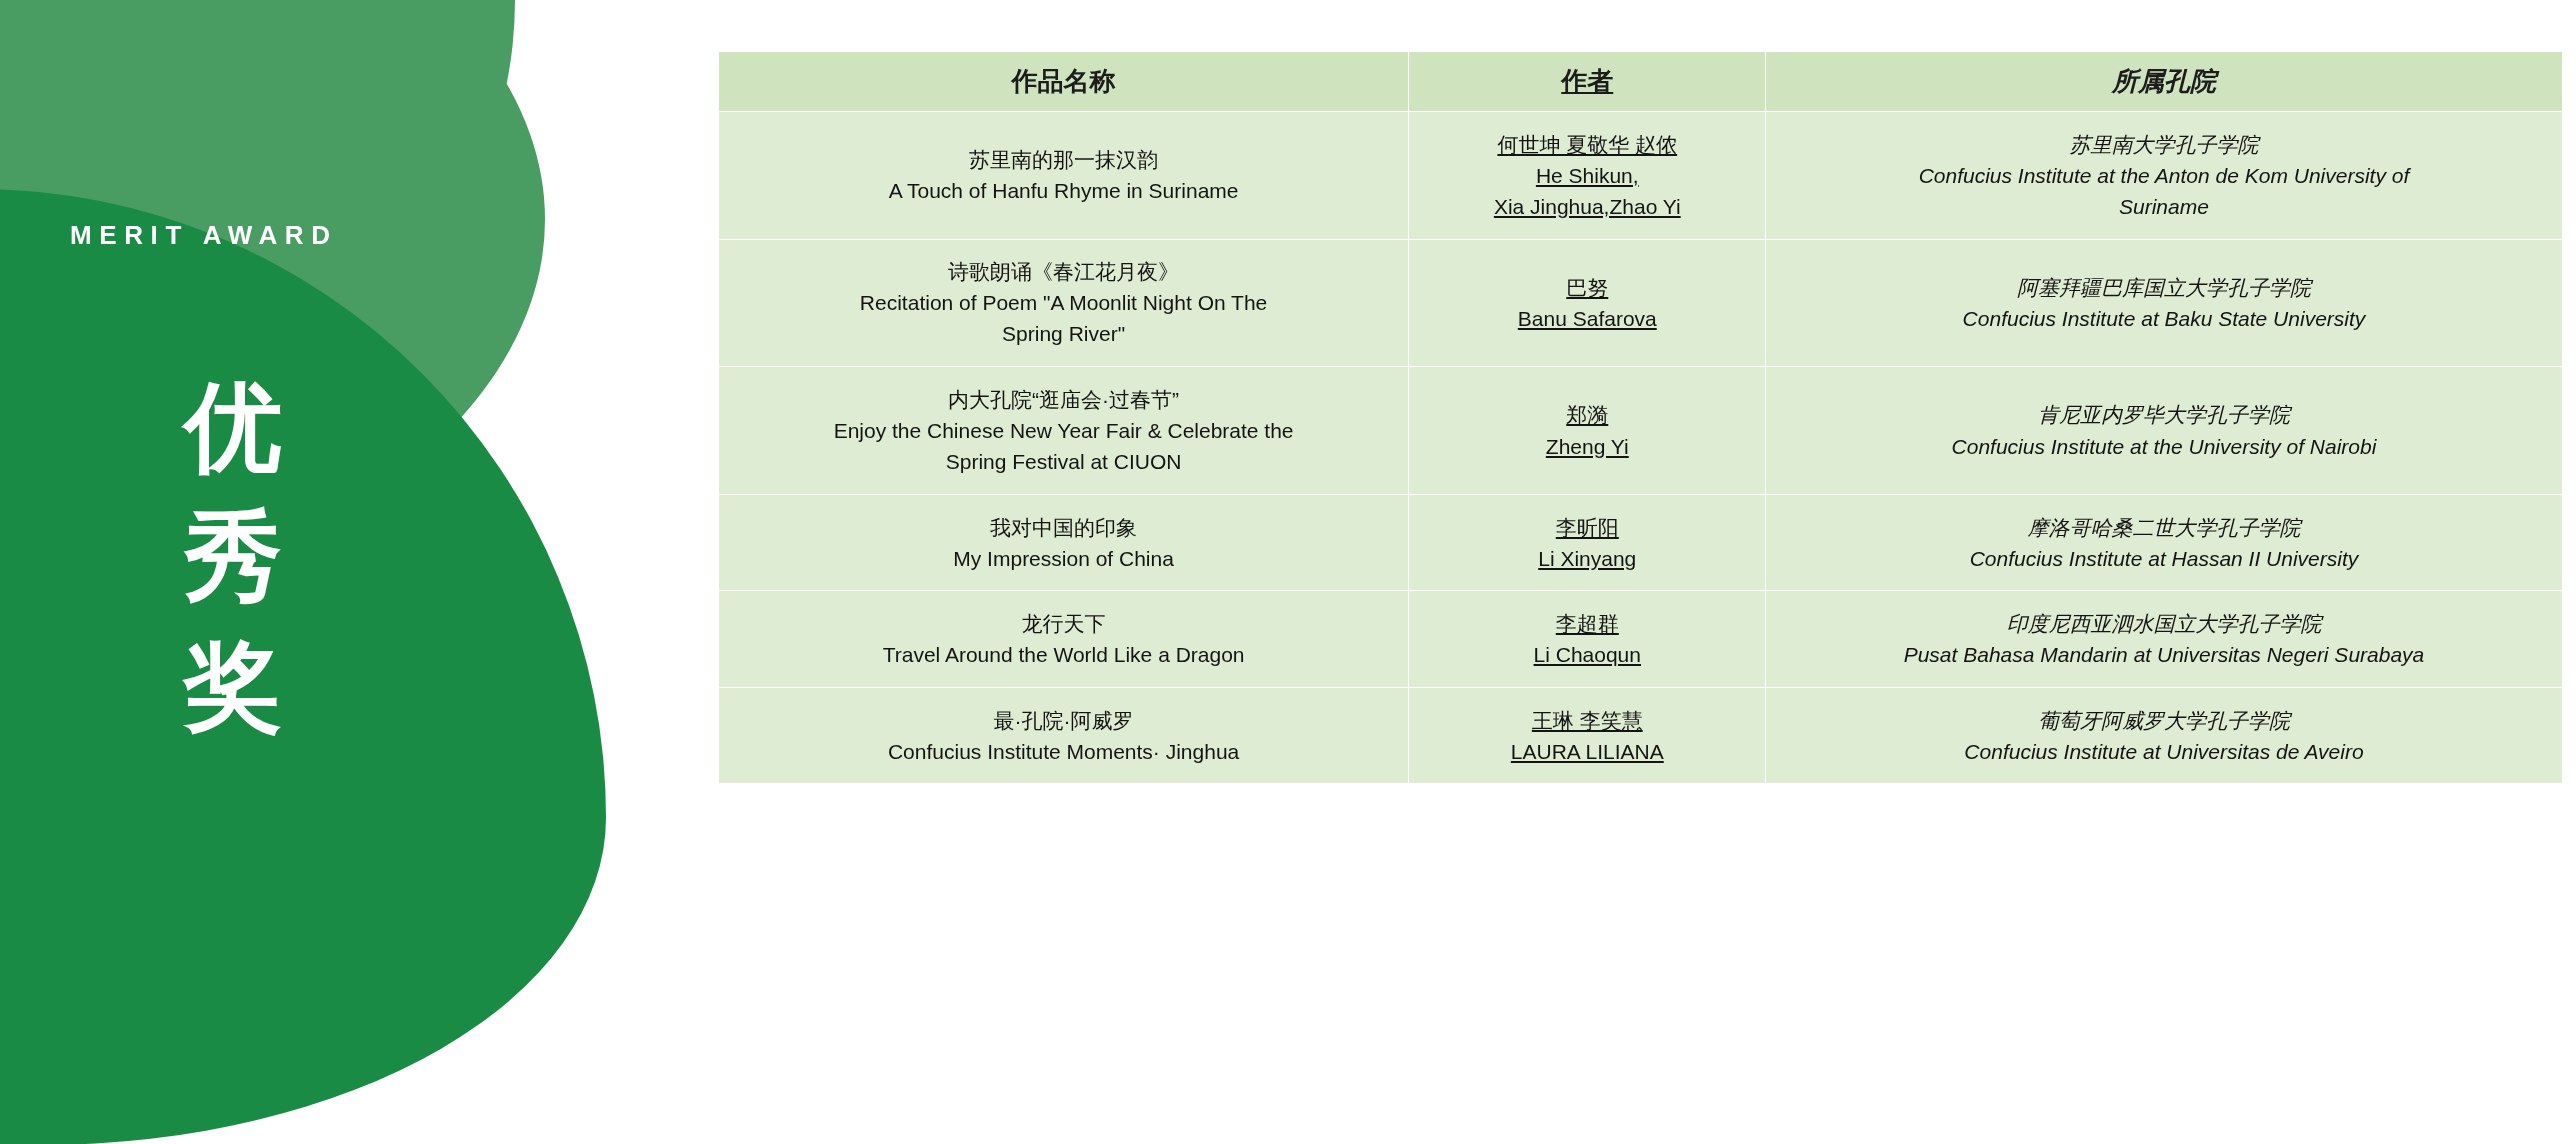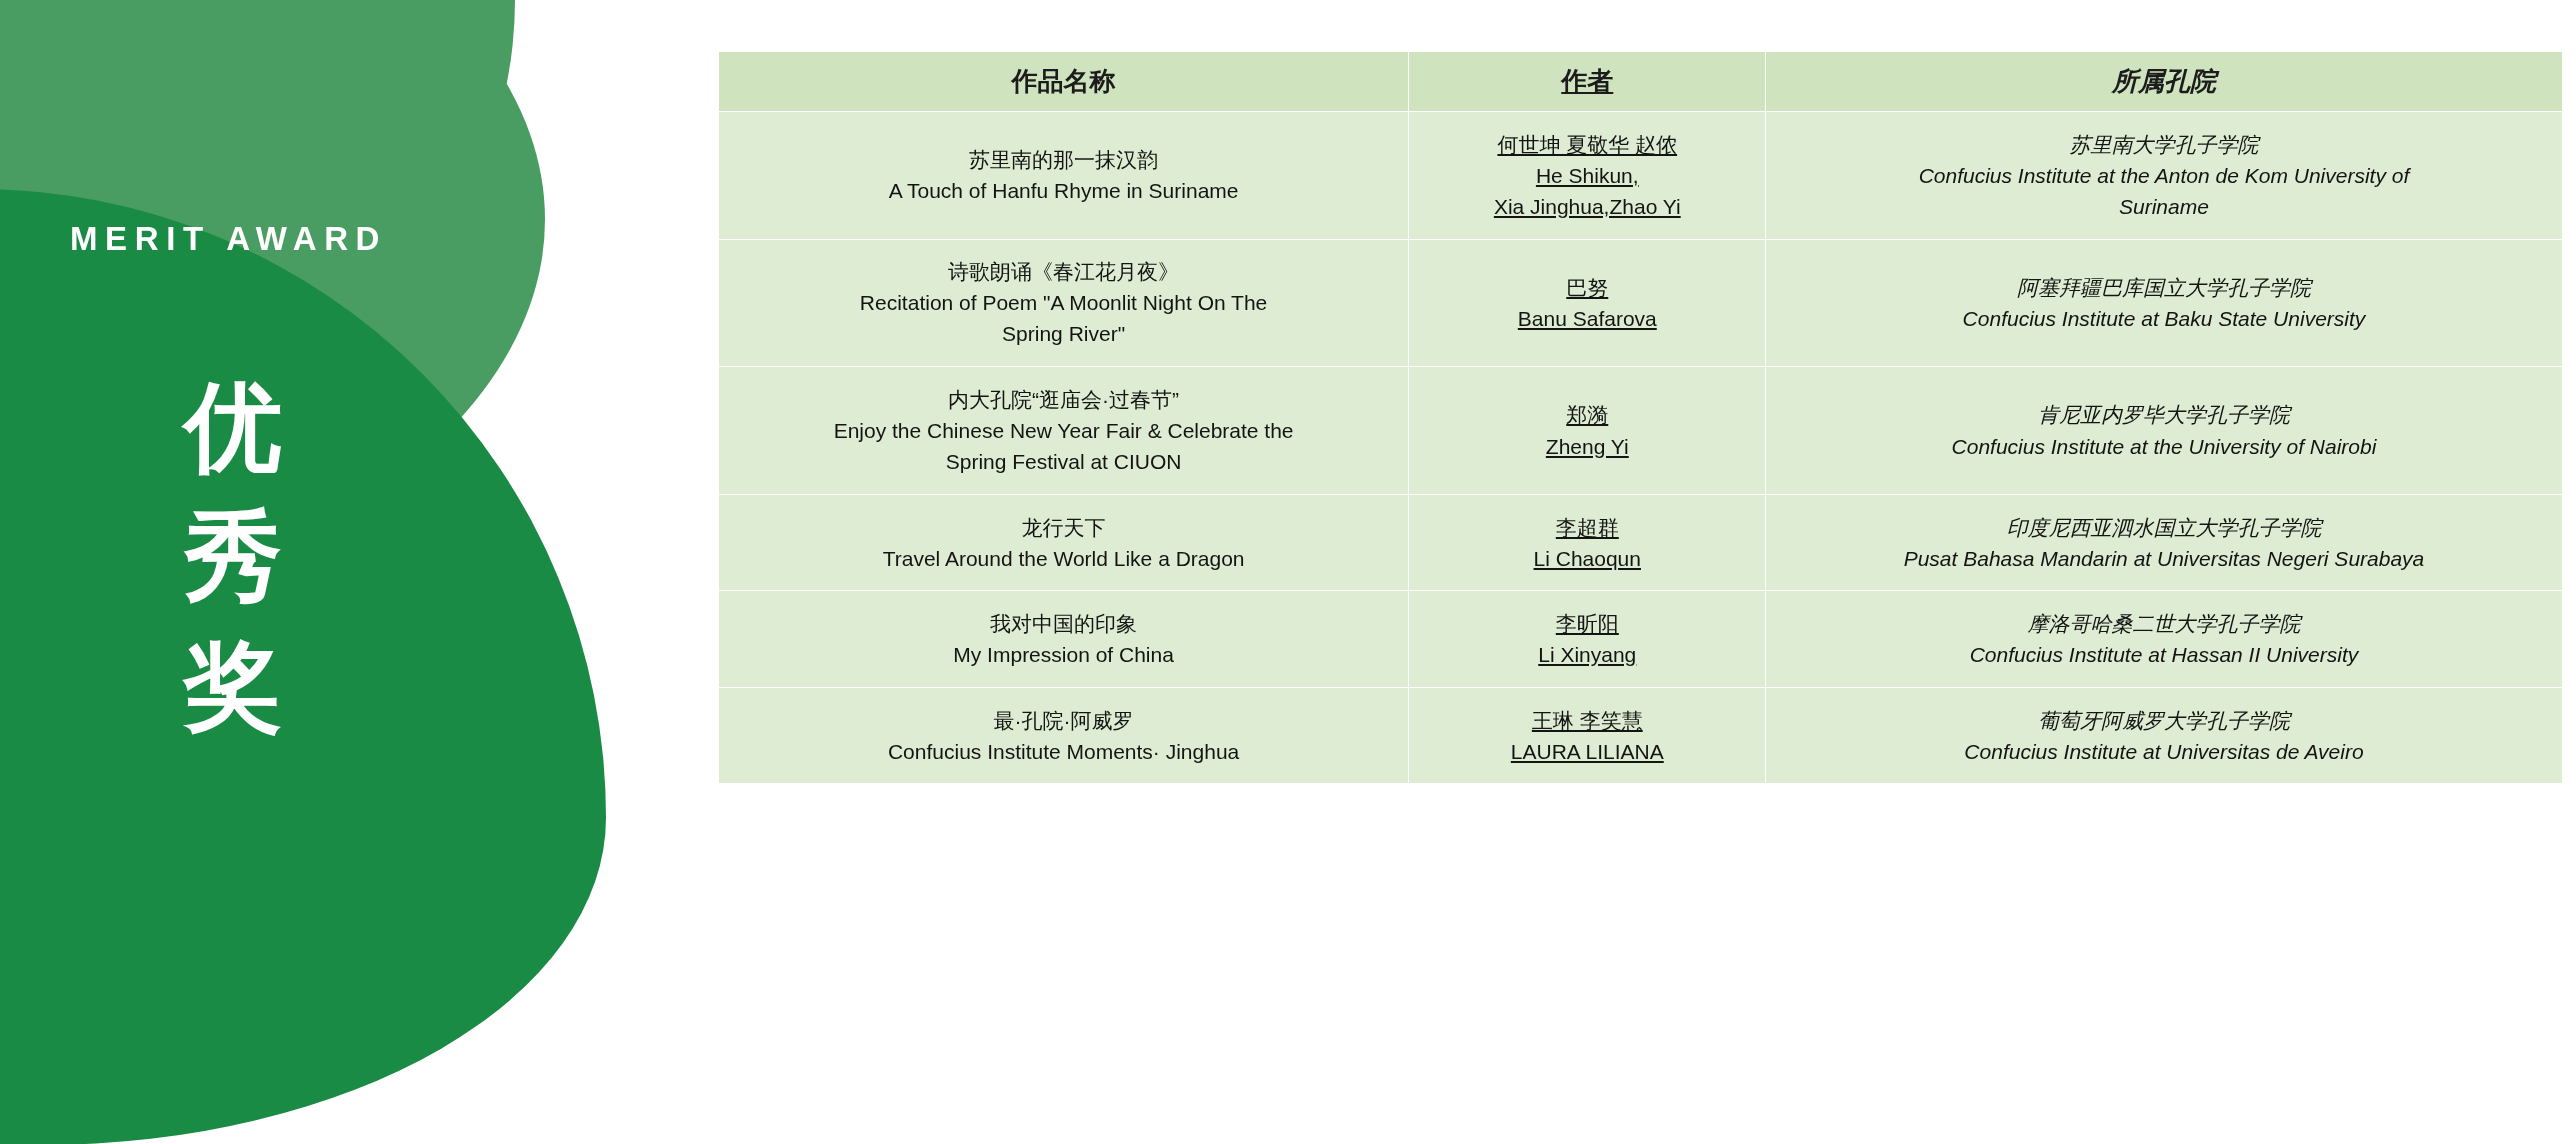--- a/index.html
+++ b/index.html
@@ -50,21 +50,21 @@
     height: 956px;
     background: #1a8b44;
     border-top-right-radius: 757px 757px;
     border-bottom-right-radius: 681px 394px;
   }
   .merit-label {
     position: absolute;
     left: 70px;
     top: 220px;
     color: #ffffff;
-    font-size: 33px;
+    font-size: 26px;
     font-weight: bold;
     letter-spacing: 7.6px;
     z-index: 5;
   }
   .merit-cn {
     position: absolute;
     left: 174px;
     top: 363px;
     color: #ffffff;
     font-size: 98px;
@@ -180,44 +180,44 @@
             <span class="cell-line">郑漪</span>
             <span class="cell-line">Zheng Yi</span>
           </td>
           <td class="col-inst">
             <span class="cell-line">肯尼亚内罗毕大学孔子学院</span>
             <span class="cell-line">Confucius Institute at the University of Nairobi</span>
           </td>
         </tr>
         <tr>
           <td class="col-work">
+            <span class="cell-line">我对中国的印象</span>
+            <span class="cell-line">My Impression of China</span>
+          </td>
+          <td class="col-auth">
+            <span class="cell-line">李昕阳</span>
+            <span class="cell-line">Li Xinyang</span>
+          </td>
+          <td class="col-inst">
+            <span class="cell-line">摩洛哥哈桑二世大学孔子学院</span>
+            <span class="cell-line">Confucius Institute at Hassan II University</span>
+          </td>
+        </tr>
+        <tr>
+          <td class="col-work">
             <span class="cell-line">龙行天下</span>
             <span class="cell-line">Travel Around the World Like a Dragon</span>
           </td>
           <td class="col-auth">
             <span class="cell-line">李超群</span>
             <span class="cell-line">Li Chaoqun</span>
           </td>
           <td class="col-inst">
             <span class="cell-line">印度尼西亚泗水国立大学孔子学院</span>
             <span class="cell-line">Pusat Bahasa Mandarin at Universitas Negeri Surabaya</span>
-          </td>
-        </tr>
-        <tr>
-          <td class="col-work">
-            <span class="cell-line">我对中国的印象</span>
-            <span class="cell-line">My Impression of China</span>
-          </td>
-          <td class="col-auth">
-            <span class="cell-line">李昕阳</span>
-            <span class="cell-line">Li Xinyang</span>
-          </td>
-          <td class="col-inst">
-            <span class="cell-line">摩洛哥哈桑二世大学孔子学院</span>
-            <span class="cell-line">Confucius Institute at Hassan II University</span>
           </td>
         </tr>
         <tr>
           <td class="col-work">
             <span class="cell-line">最·孔院·阿威罗</span>
             <span class="cell-line">Confucius Institute Moments· Jinghua</span>
           </td>
           <td class="col-auth">
             <span class="cell-line">王琳 李笑慧</span>
             <span class="cell-line">LAURA LILIANA</span>

